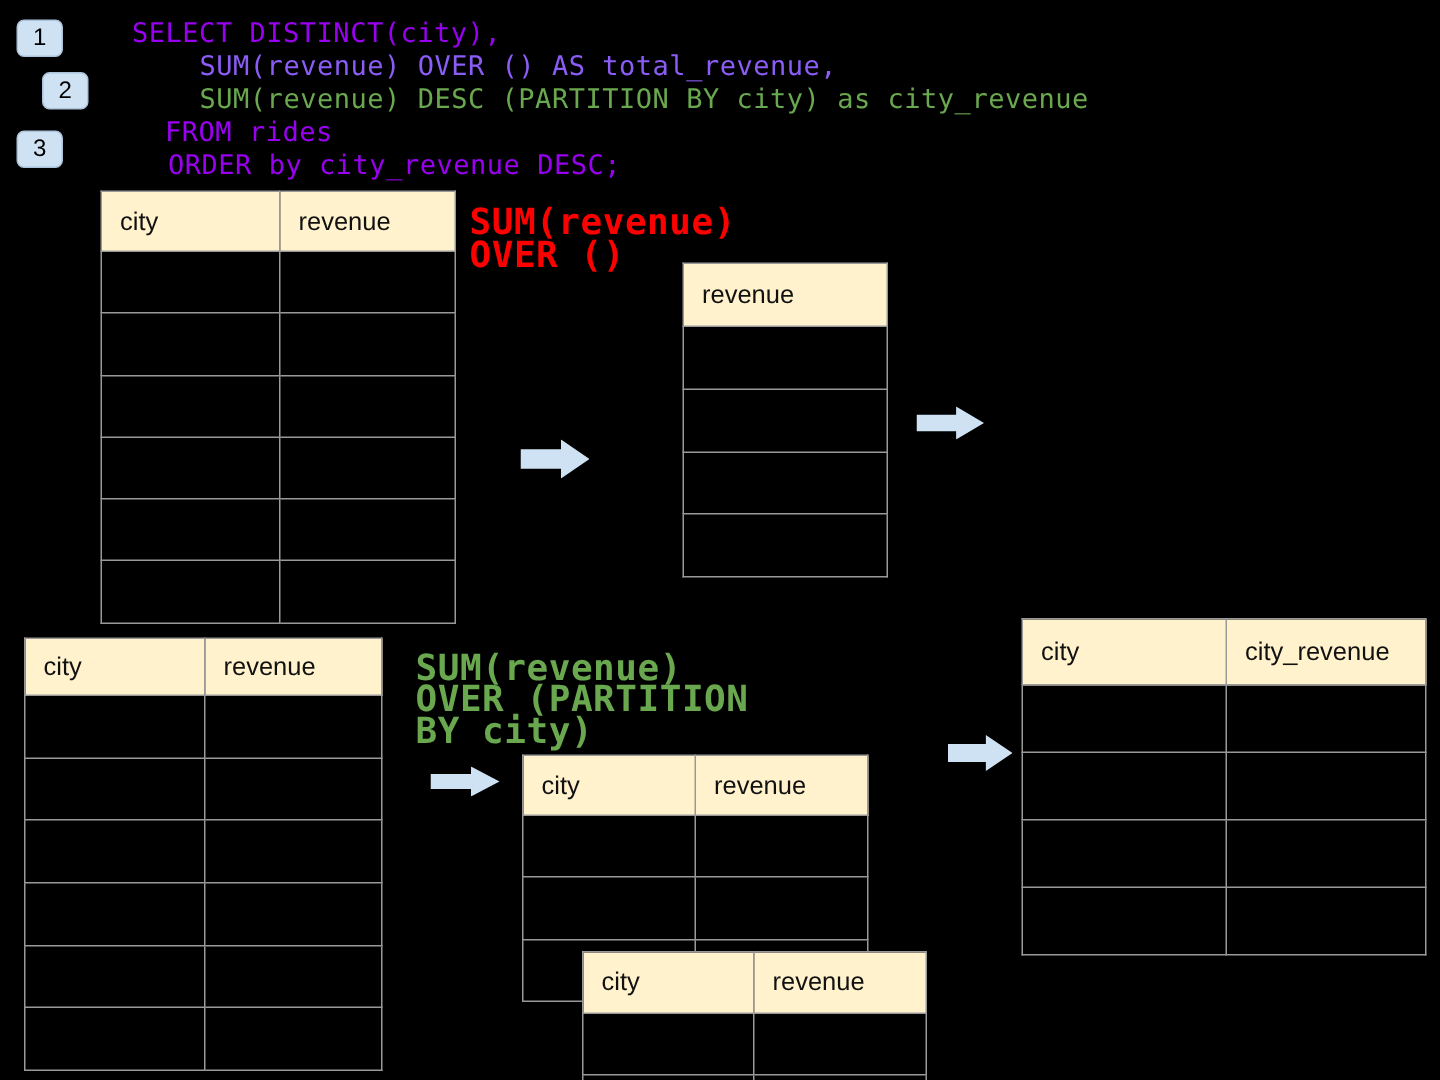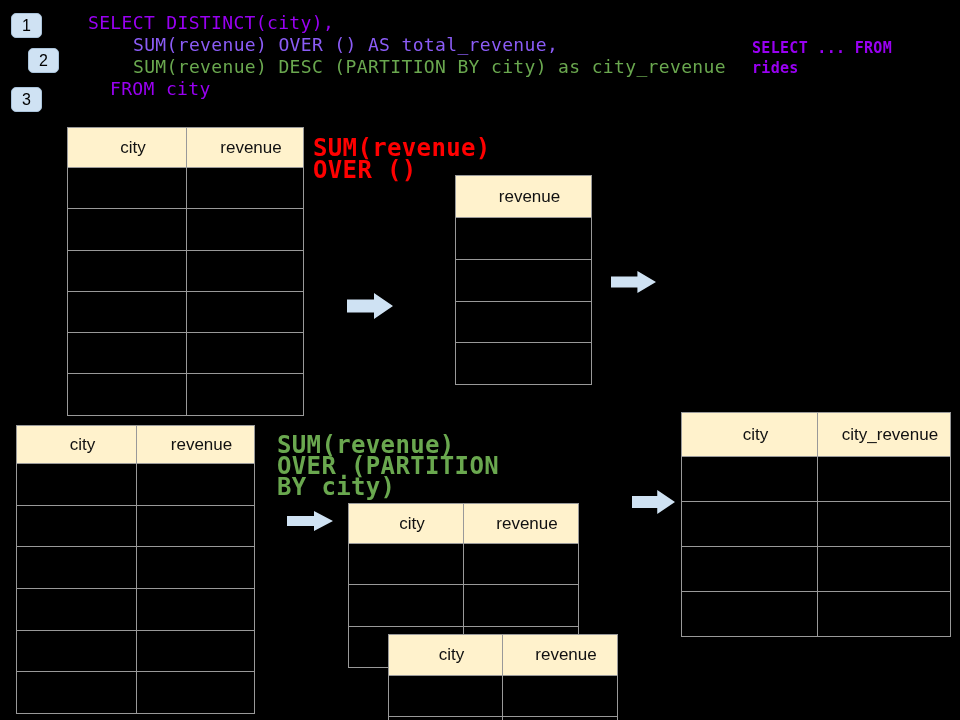--- a/index.html
+++ b/index.html
@@ -46,21 +46,21 @@
   .lbl-part{left:277px;top:435px;line-height:21px;}
 
   
   .tbl{
     position:absolute;border-collapse:collapse;table-layout:fixed;
     background:#000;
   }
   .tbl th,.tbl td{border:1px solid var(--border,#999);box-sizing:border-box;}
   .tbl th{
     background:var(--cream,#fff2cc);color:#111;font-weight:normal;
-    font-size:17px;text-align:center;padding:0 0 0 12px;
+    font-size:17px;text-align:left;padding:0 0 0 12px;
     font-family:"Liberation Sans", sans-serif;
   }
   .tbl td{padding:0;}
   .t1{left:67px;top:127px}  .t1 th{height:40px} .t1 td{height:41.3px}
   .t1 .c0{width:119px} .t1 .c1{width:117px}
   .t2{left:455px;top:175px} .t2 th{height:42px} .t2 td{height:41.75px}
   .t2 .c0{width:136px}
   .t3{left:16px;top:425px}  .t3 th{height:38px} .t3 td{height:41.7px}
   .t3 .c0{width:120px} .t3 .c1{width:118px}
   .t4{left:348px;top:503px} .t4 th{height:40px} .t4 td{height:41.3px}
@@ -83,24 +83,23 @@
 
 <div class="canvas">
 
   <div class="badge b1">1</div>
   <div class="badge b2">2</div>
   <div class="badge b3">3</div>
 
   <div class="code l1" style="color: rgb(153, 0, 242);">SELECT DISTINCT(city),</div>
   <div class="code l2" style="color: #8b5cf6;">SUM(revenue) OVER () AS total_revenue,</div>
   <div class="code l3" style="color: rgb(106, 168, 79);">SUM(revenue) DESC (PARTITION BY city) as city_revenue</div>
-  <div class="code l4" style="color: rgb(153, 0, 242);">FROM city</div>
-
-  <div class="side-note" style="color: rgb(153, 0, 242);">SELECT ... FROM
-rides</div>
+  <div class="code l4" style="color: rgb(153, 0, 242);">FROM rides</div>
+  <div class="code l5" style="color: rgb(153, 0, 242);">ORDER by city_revenue DESC;</div>
+
 
   <div class="lbl lbl-total" style="color: rgb(255, 0, 0);">SUM(revenue)
 OVER ()</div>
   <div class="lbl lbl-part" style="color: rgb(106, 168, 79);">SUM(revenue)
 OVER (PARTITION
 BY city)</div>
 
   <table class="tbl t1">
       <thead>
         <tr>

